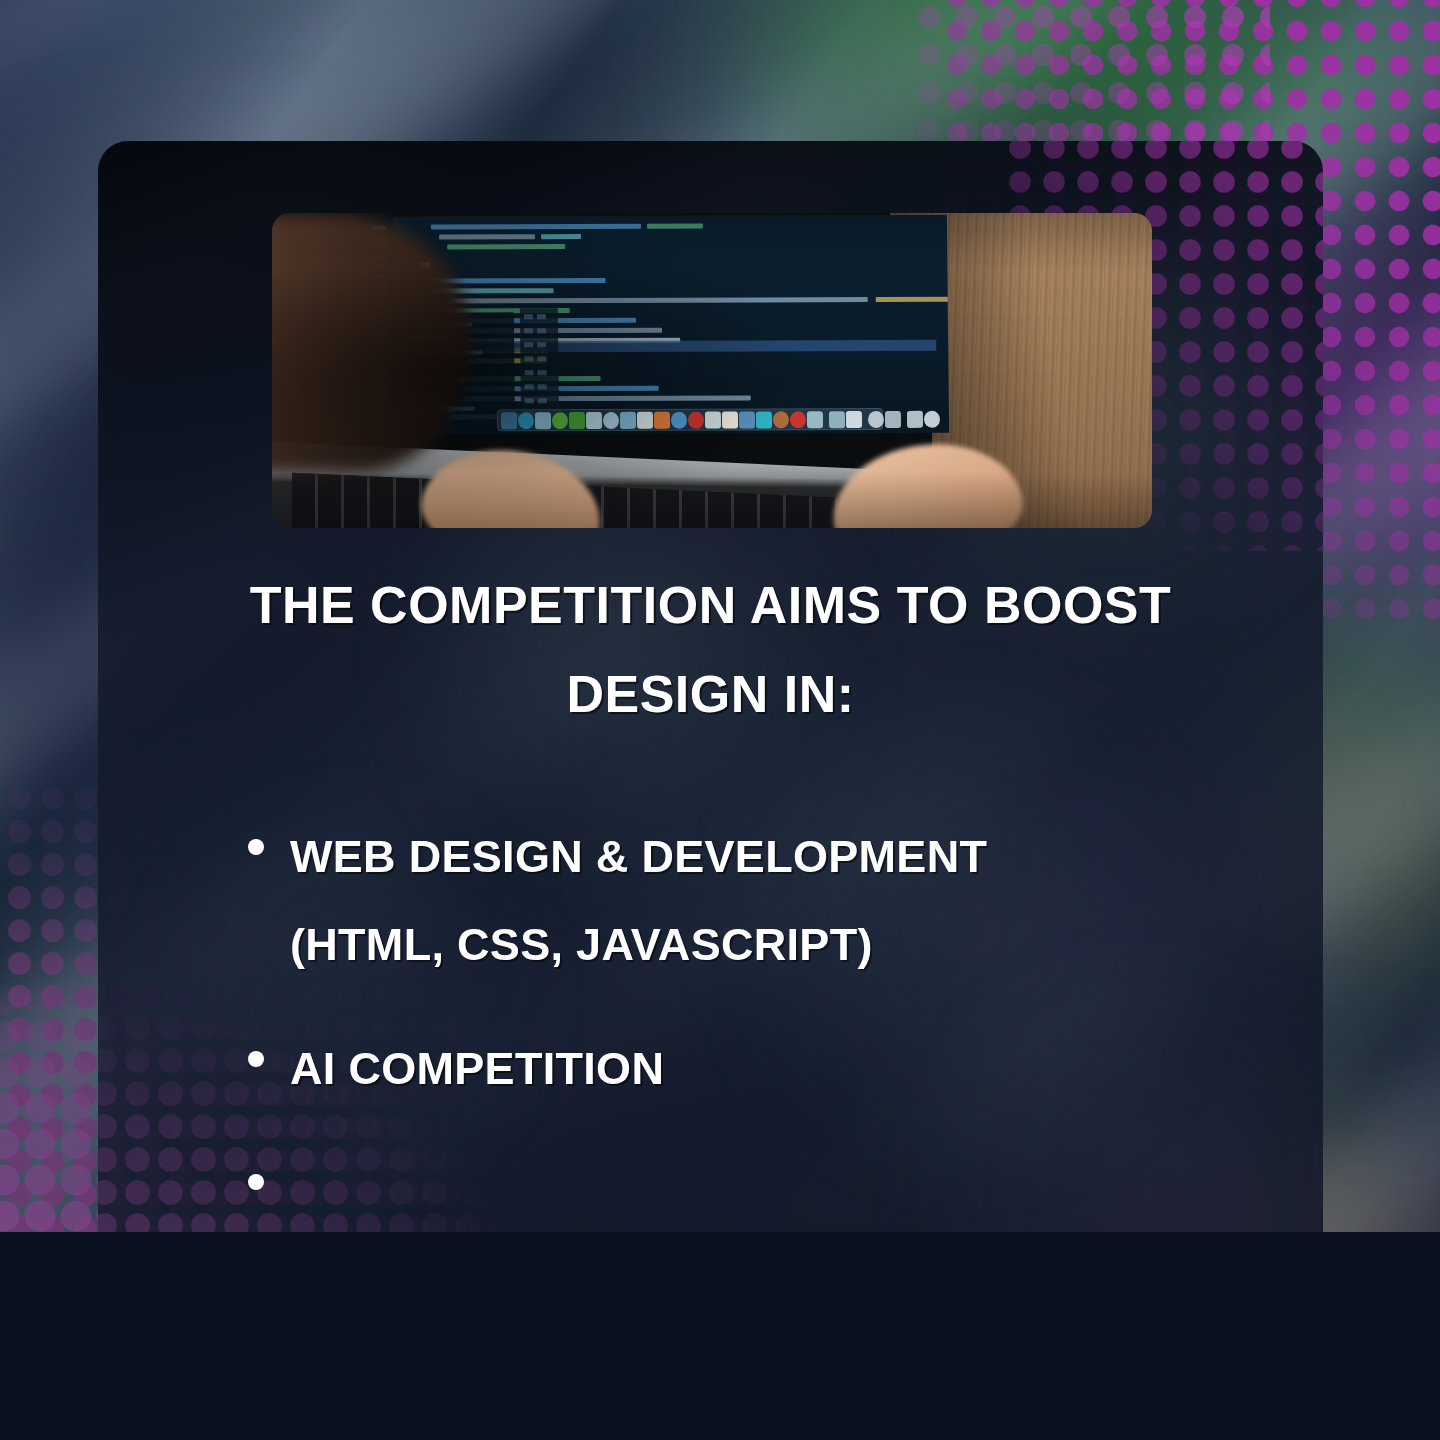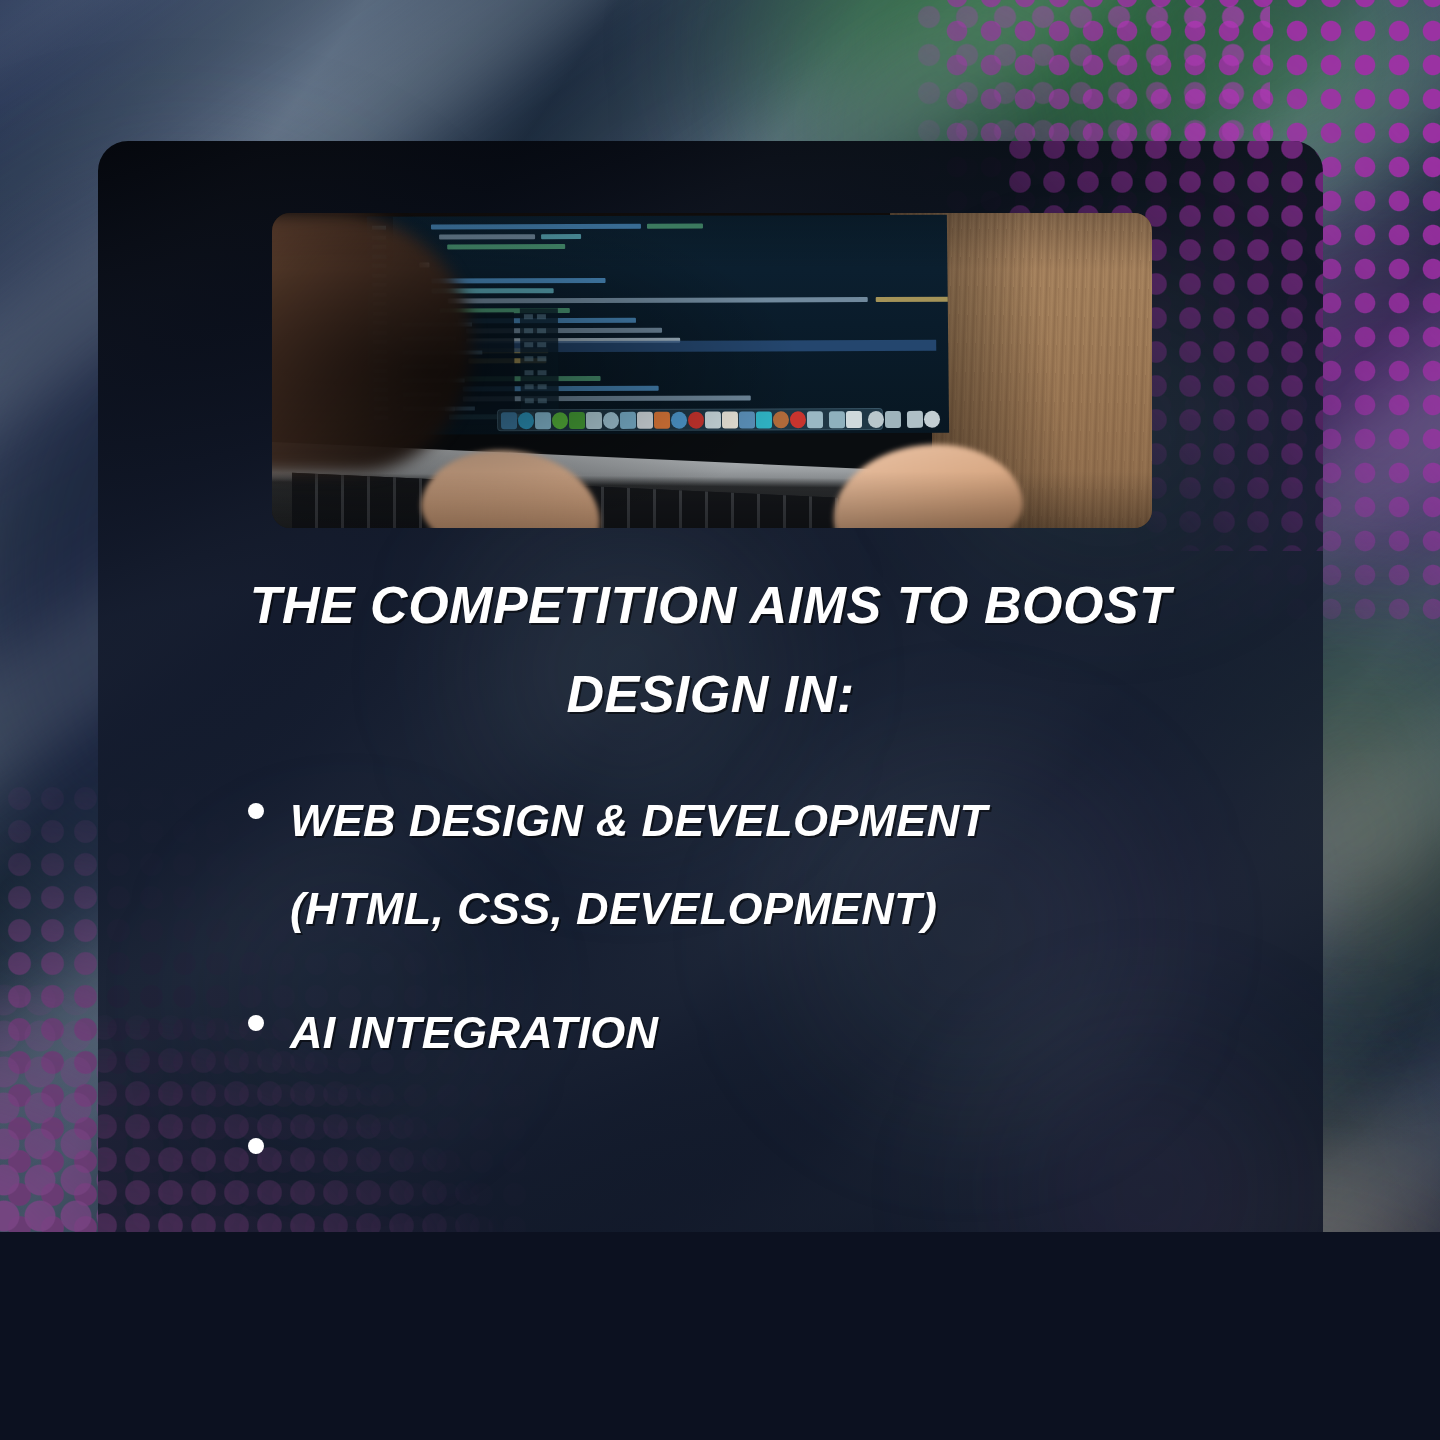--- a/index.html
+++ b/index.html
@@ -13,21 +13,20 @@
     overflow: hidden;
     font-family: "Liberation Sans", sans-serif;
   }
 
   #poster {
     position: relative;
     width: 1440px;
     height: 1232px;
     overflow: hidden;
     background: #1b2440;
-    font-style: italic;
   }
 
   
   .bg-base {
     position: absolute;
     inset: 0;
     background:
       linear-gradient(125deg,
         rgba(40,52,80,0.0) 0%,
         rgba(150,170,180,0.50) 16%,
@@ -350,21 +349,21 @@
     font-weight: bold;
     line-height: 1.72;
     letter-spacing: 0.5px;
     text-shadow: 2px 2px 0 rgba(0,0,0,0.55);
   }
   #headline .hl-row { display: block; }
 
   #bullets {
     position: absolute;
     left: 150px;
-    top: 636px;
+    top: 672px;
     width: 980px;
     color: #ffffff;
   }
   .bullet-row {
     display: flex;
     align-items: flex-start;
     margin-bottom: 36px;
   }
   .bullet-dot {
     flex: 0 0 auto;
@@ -550,28 +549,28 @@
       <span class="hl-row">THE COMPETITION AIMS TO BOOST</span>
       <span class="hl-row">DESIGN IN:</span>
     </div>
 
     <div id="bullets">
 
       <div class="bullet-row">
         <span class="bullet-dot"></span>
         <span class="bullet-text">
           <span>WEB DESIGN &amp; DEVELOPMENT</span>
-          <span class="line2">(HTML, CSS, DEVELOPMENT)</span>
+          <span class="line2">(HTML, CSS, JAVASCRIPT)</span>
         </span>
       </div>
 
       <div class="bullet-row">
         <span class="bullet-dot"></span>
         <span class="bullet-text">
-          <span>AI INTEGRATION</span>
+          <span>AI COMPETITION</span>
         </span>
       </div>
 
       <div class="bullet-row">
         <span class="bullet-dot"></span>
       </div>
 
     </div>
   </div>
 </div>

